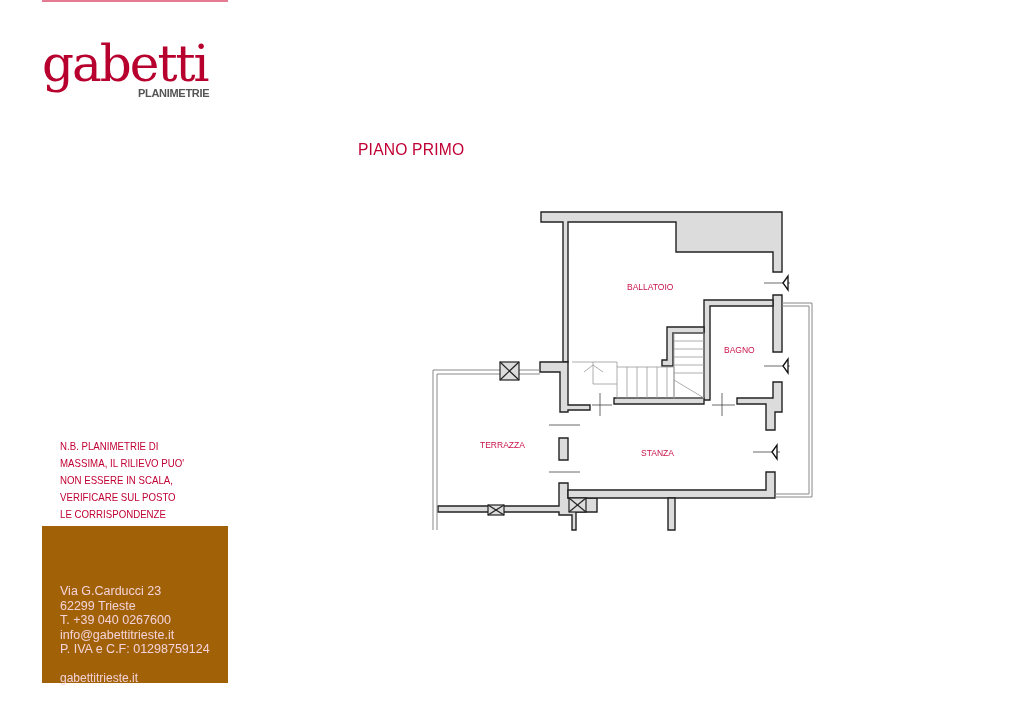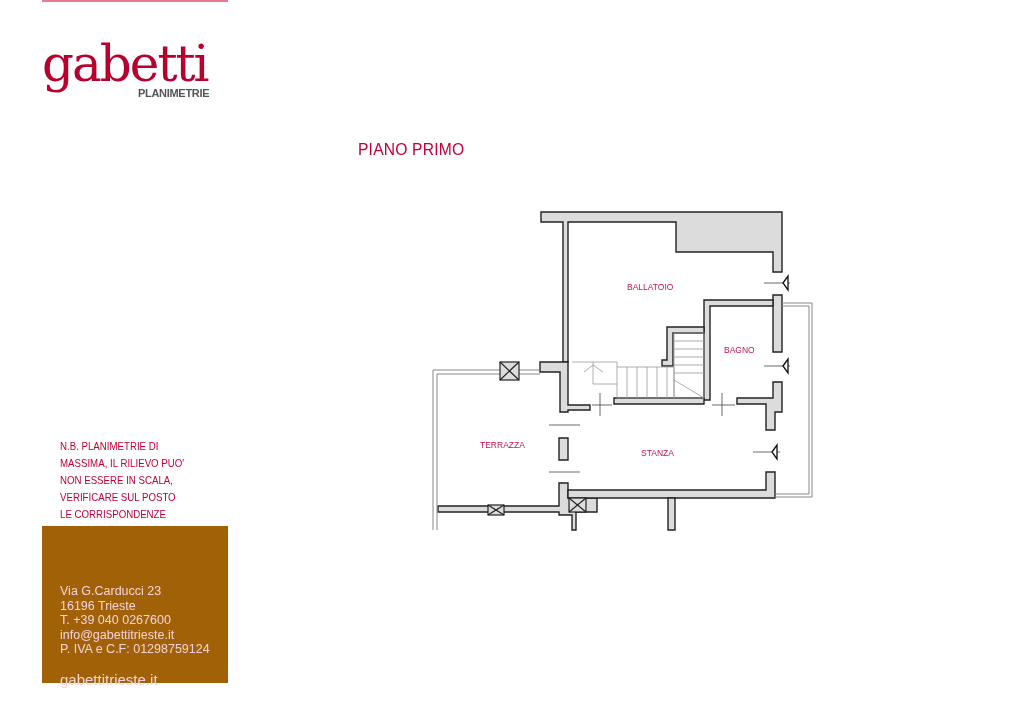--- a/index.html
+++ b/index.html
@@ -42,21 +42,21 @@
       position: absolute; left: 42px; top: 526px; width: 186px; height: 157px;
       background: #a16207;
     }
     .contact-lines {
       position: absolute; left: 18px; top: 58px;
       font-size: 12.5px; line-height: 14.5px; color: #f4d2da;
       white-space: nowrap;
     }
     .contact-site {
       position: absolute; left: 18px; top: 145px;
-      font-size: 15px; color: #f4d2da;
+      font-size: 12px; color: #f4d2da;
     }
     .floorplan { position: absolute; left: 0; top: 0; }
     .room-label {
       font-family: "Liberation Sans", sans-serif; font-size: 8.5px; fill: #c8124a;
     }
   </style>
 </head>
 <body>
 
 <div class="top-rule"></div>
@@ -162,19 +162,19 @@
   <div>N.B. PLANIMETRIE DI</div>
   <div>MASSIMA, IL RILIEVO PUO'</div>
   <div>NON ESSERE IN SCALA,</div>
   <div>VERIFICARE SUL POSTO</div>
   <div>LE CORRISPONDENZE</div>
 </div>
 
 <div class="contact-panel">
   <div class="contact-lines">
     <div>Via G.Carducci 23</div>
-    <div>16196 Trieste</div>
+    <div>62299 Trieste</div>
     <div>T. +39 040 0267600</div>
     <div>info@gabettitrieste.it</div>
     <div>P. IVA e C.F: 01298759124</div>
   </div>
   <div class="contact-site">gabettitrieste.it</div>
 </div>
 
 </body></html>

